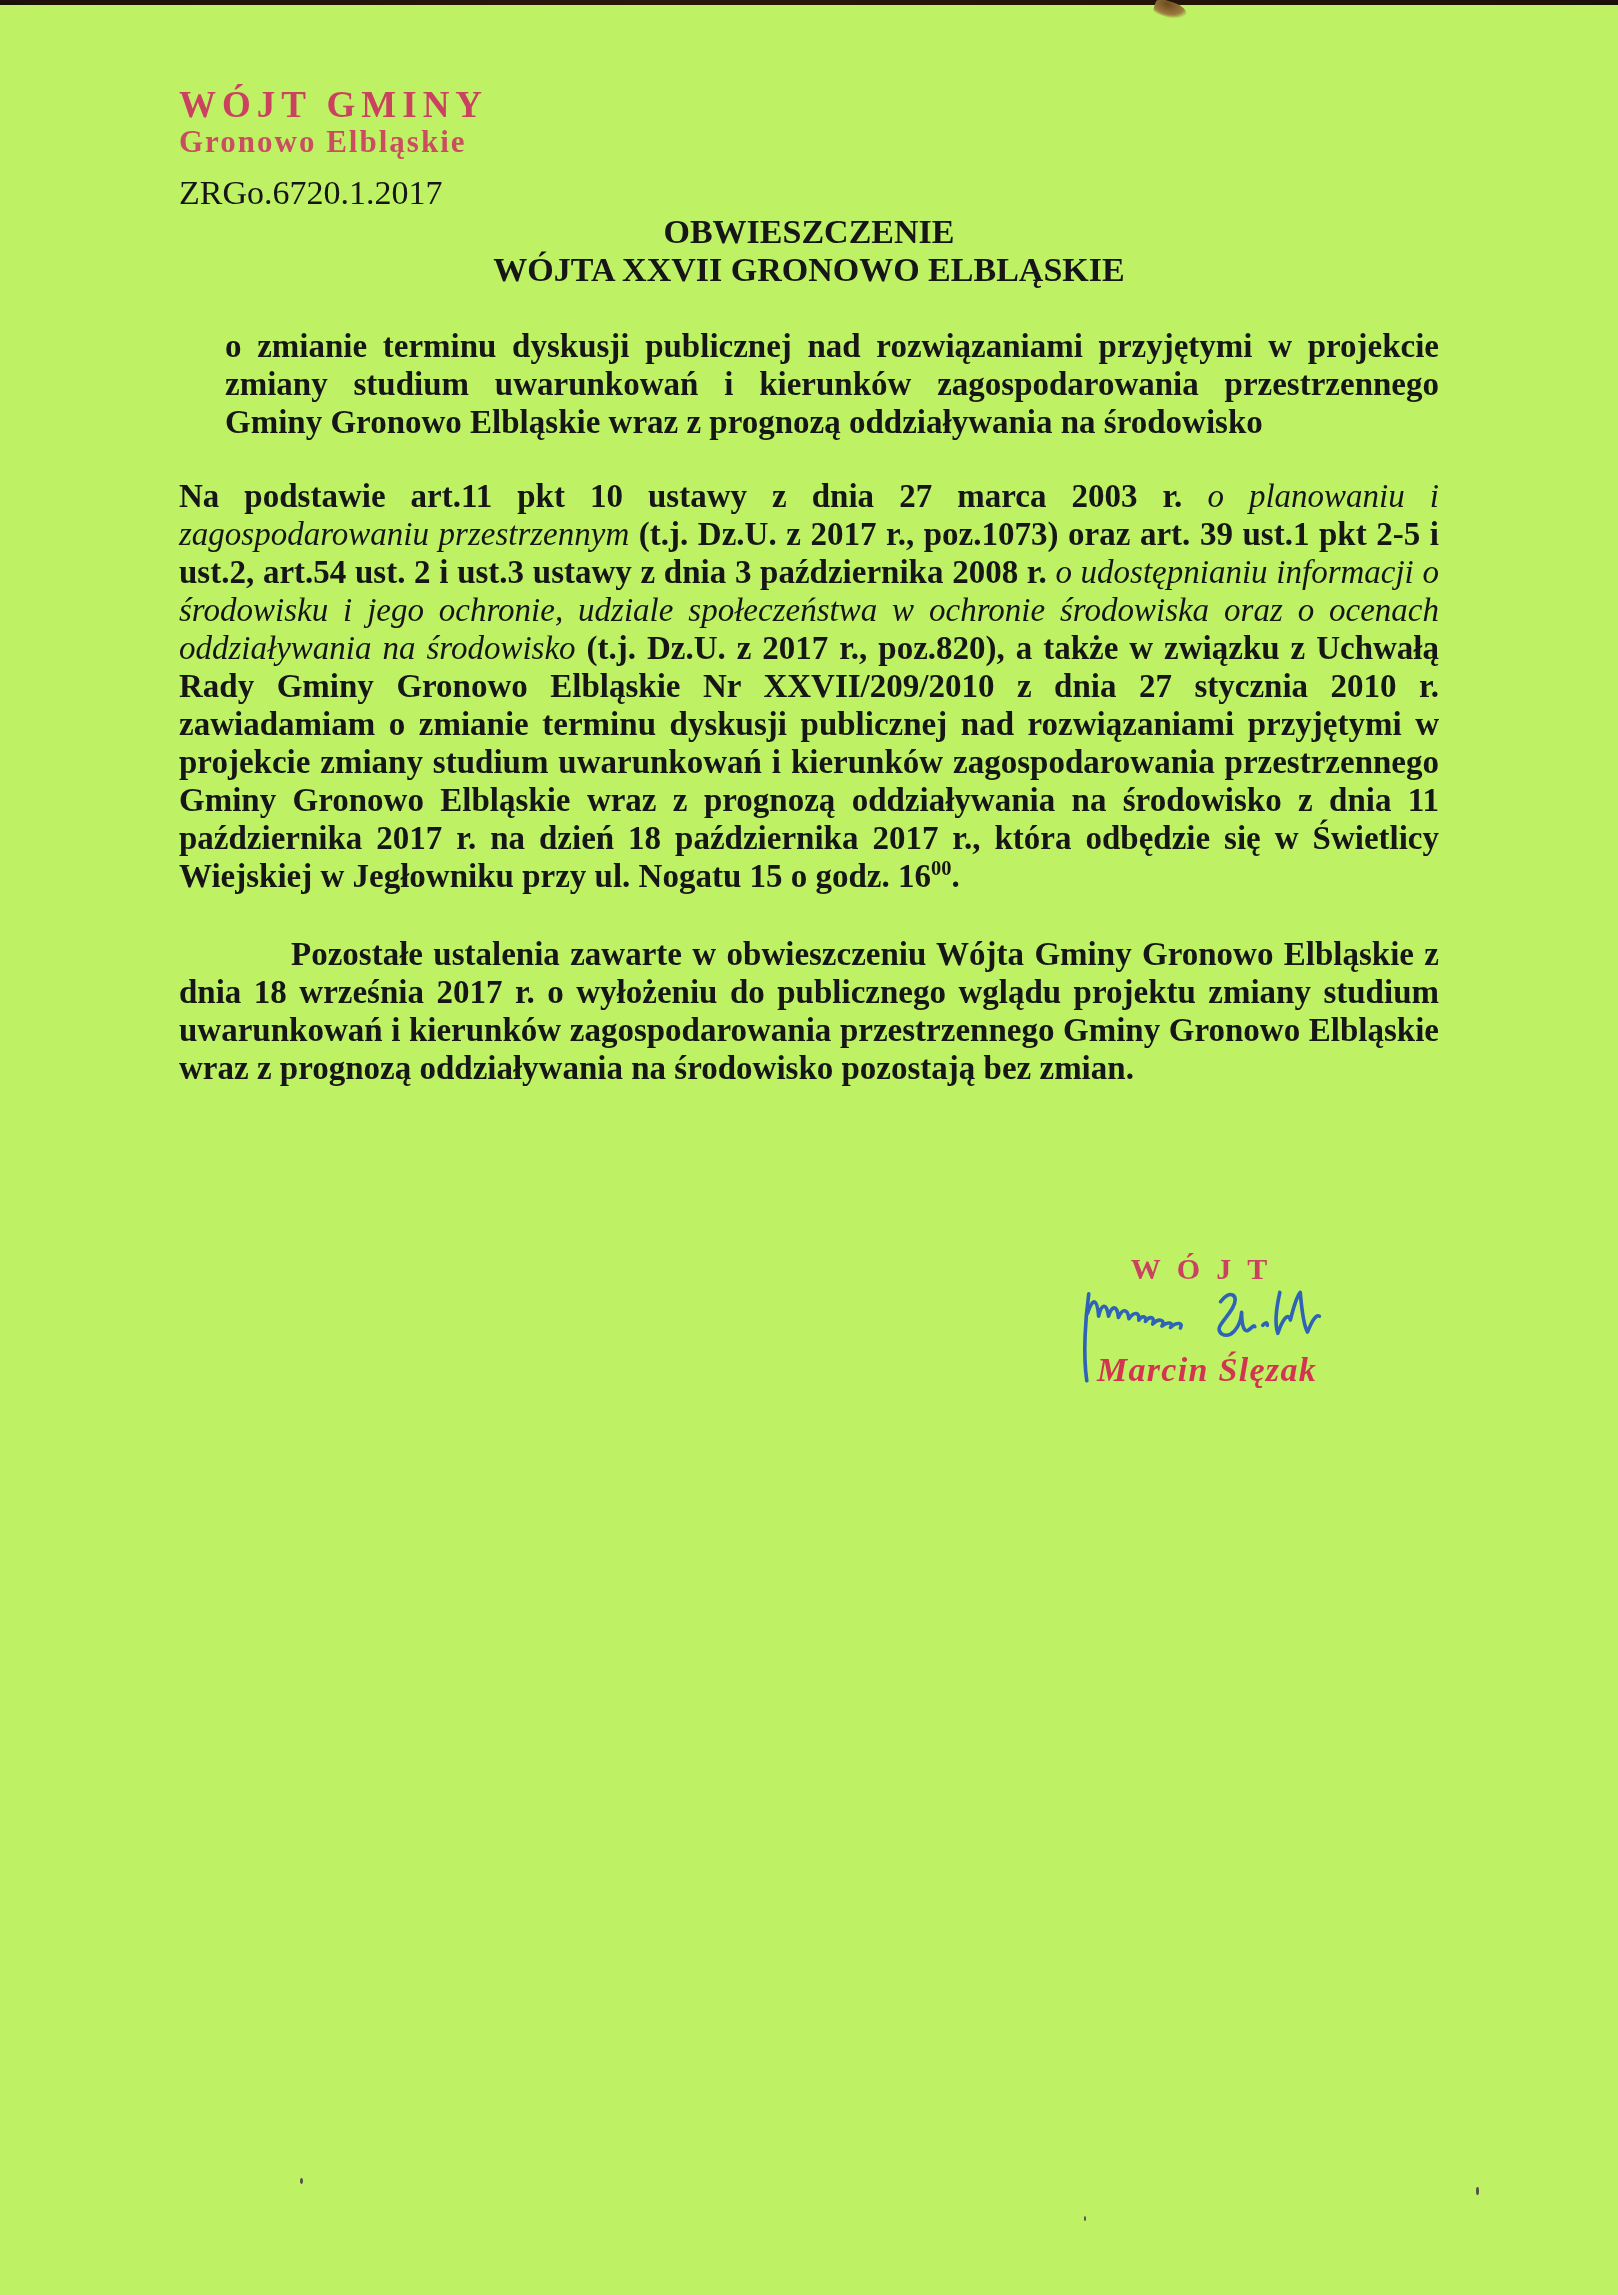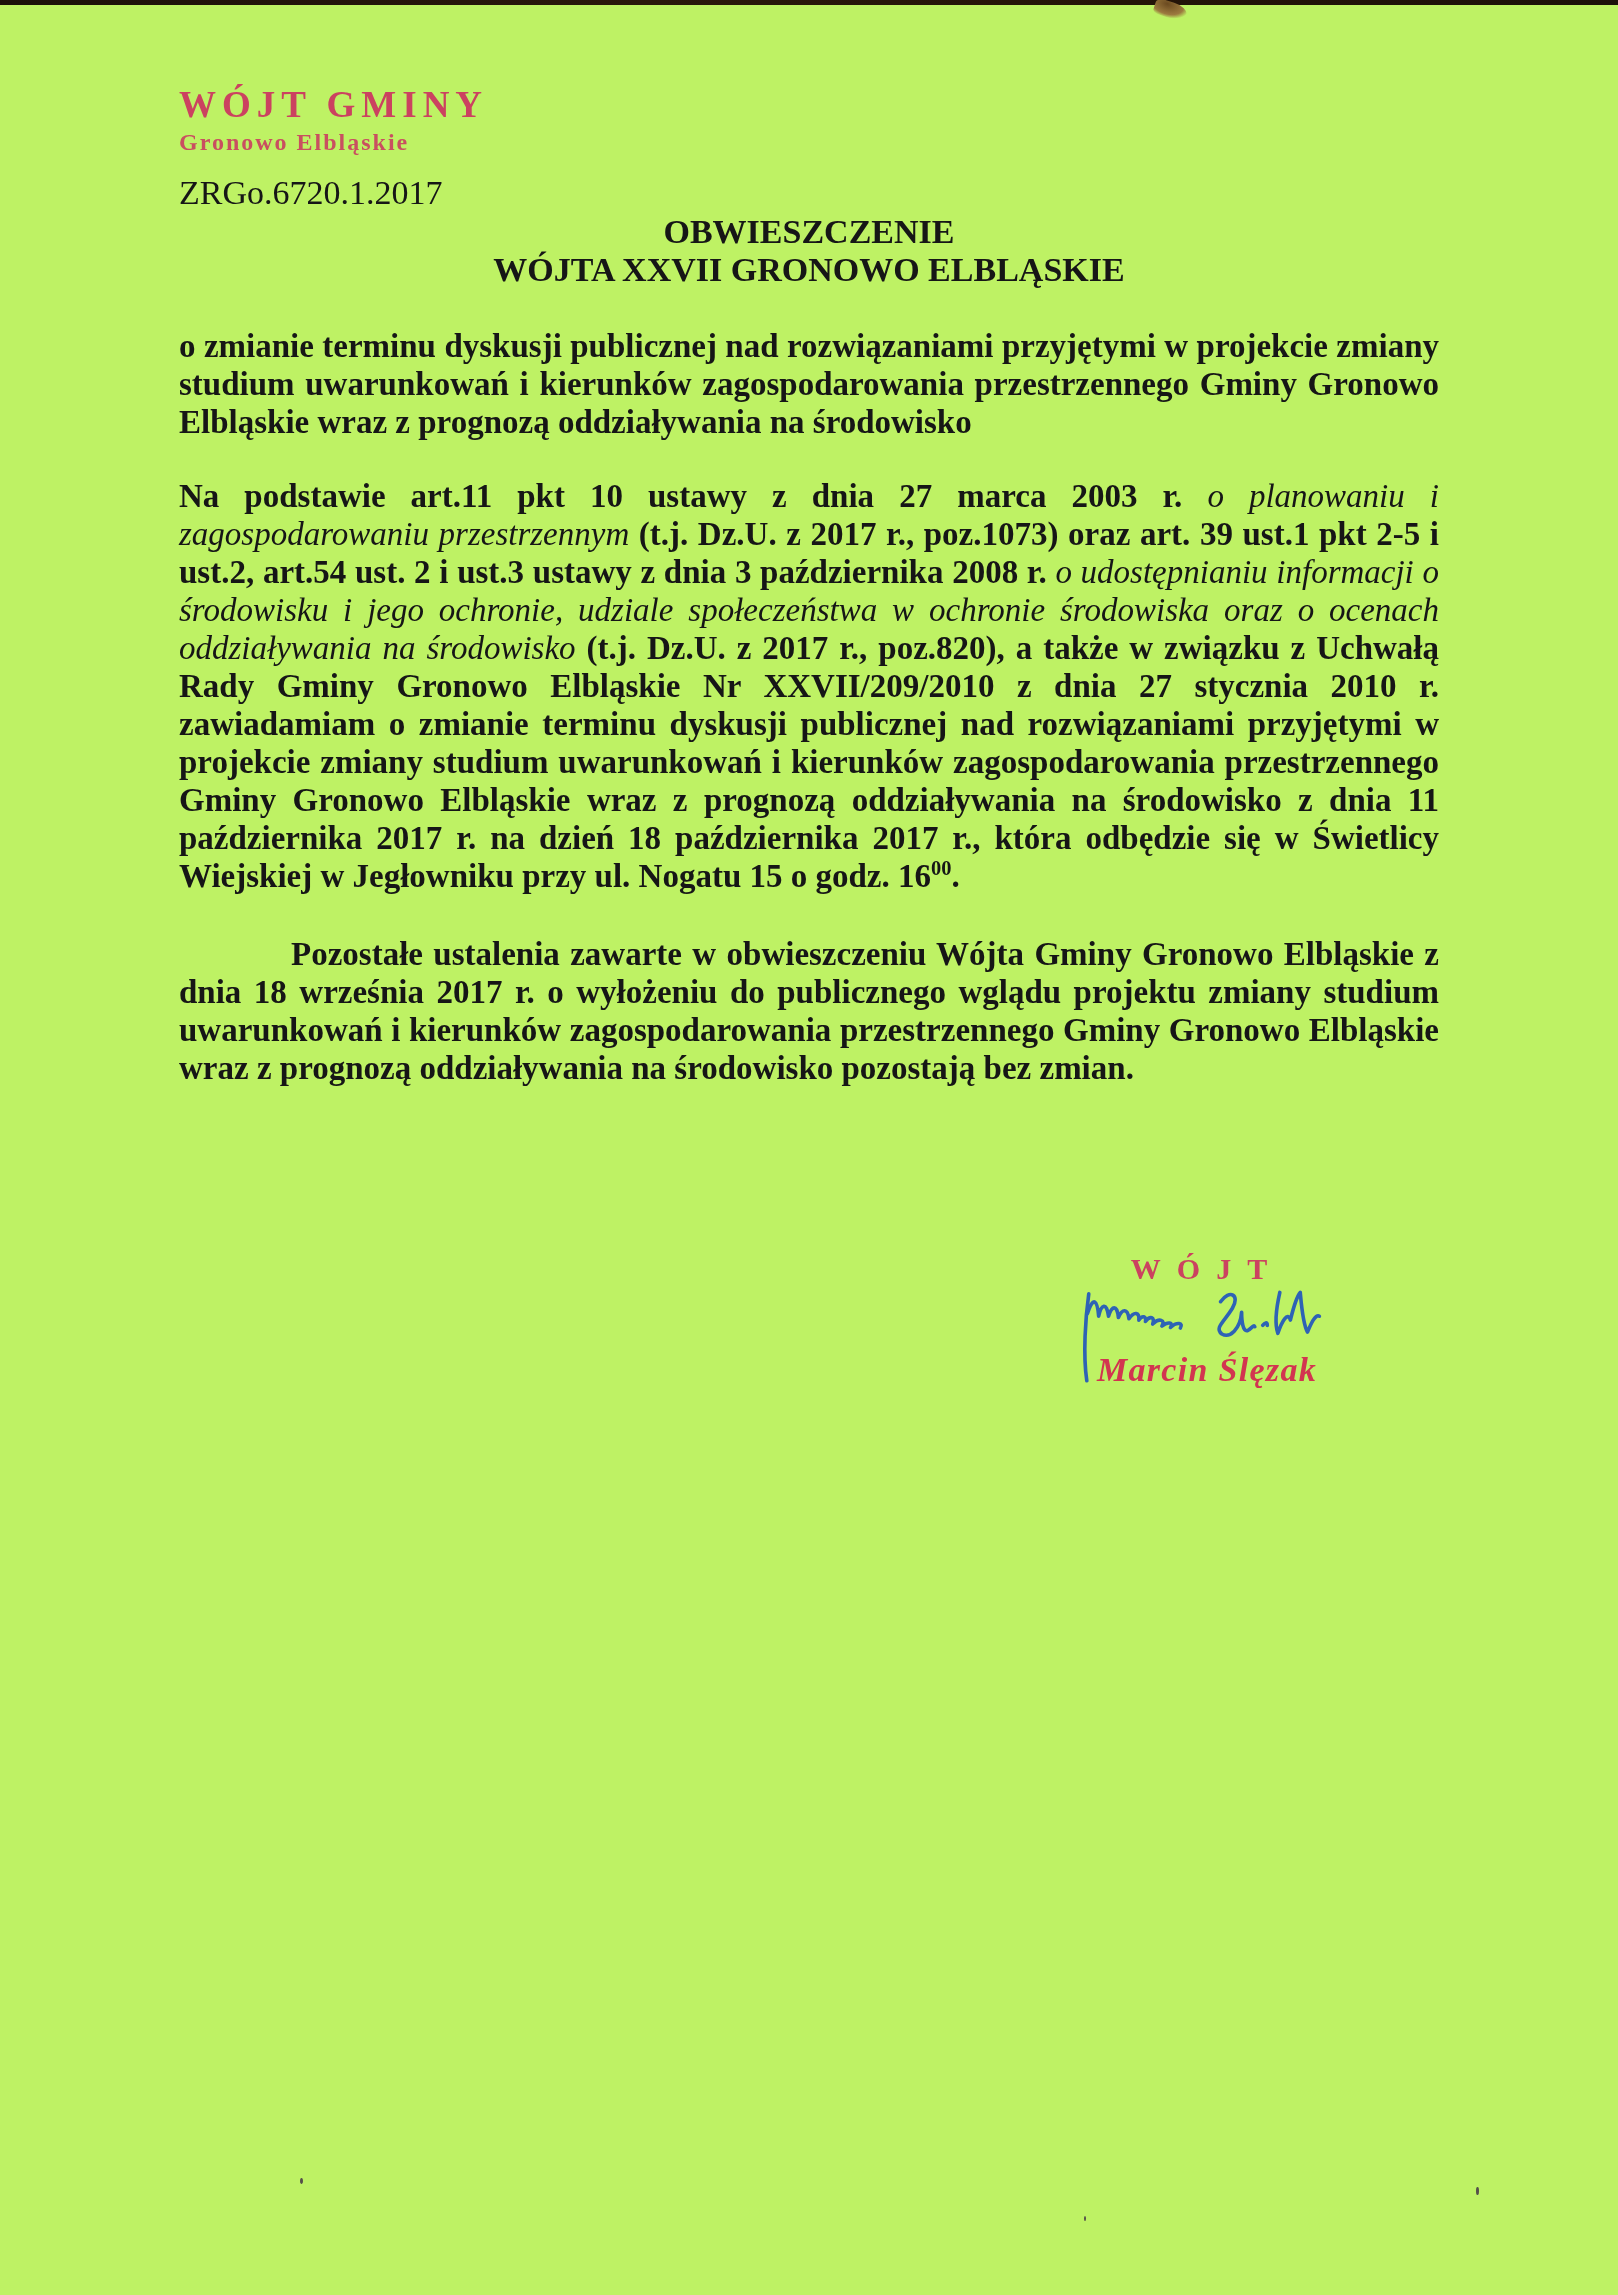--- a/index.html
+++ b/index.html
@@ -31,31 +31,32 @@
   .doc{
     position:absolute;left:179px;top:84px;width:1260px;
     font-size:33px;line-height:38px;
   }
 
   .stamp-top{color:var(--stamp-red,#c9415e);}
   .stamp-top .l1{
     font-weight:bold;font-size:37px;line-height:41px;letter-spacing:6px;
   }
   .stamp-top .l2{
-    font-weight:bold;font-size:24px;line-height:34px;letter-spacing:2px;
+    font-weight:bold;font-size:31px;line-height:34px;letter-spacing:2px;
     opacity:.92;
   }
   .ref-number{margin-top:14.5px;font-size:34px;line-height:38px;}
 
   .doc-title{margin-top:1.3px;text-align:center;font-weight:bold;font-size:34px;line-height:38px;}
 
   .lead{
     margin-top:38px;
     font-weight:bold;
     text-align:justify;
+    margin-left:46px;
   }
   .body-par{
     margin-top:36px;
     text-align:justify;
   }
   .closing-par{
     margin-top:40px;
     font-weight:bold;
     text-align:justify;
     text-indent:112px;

